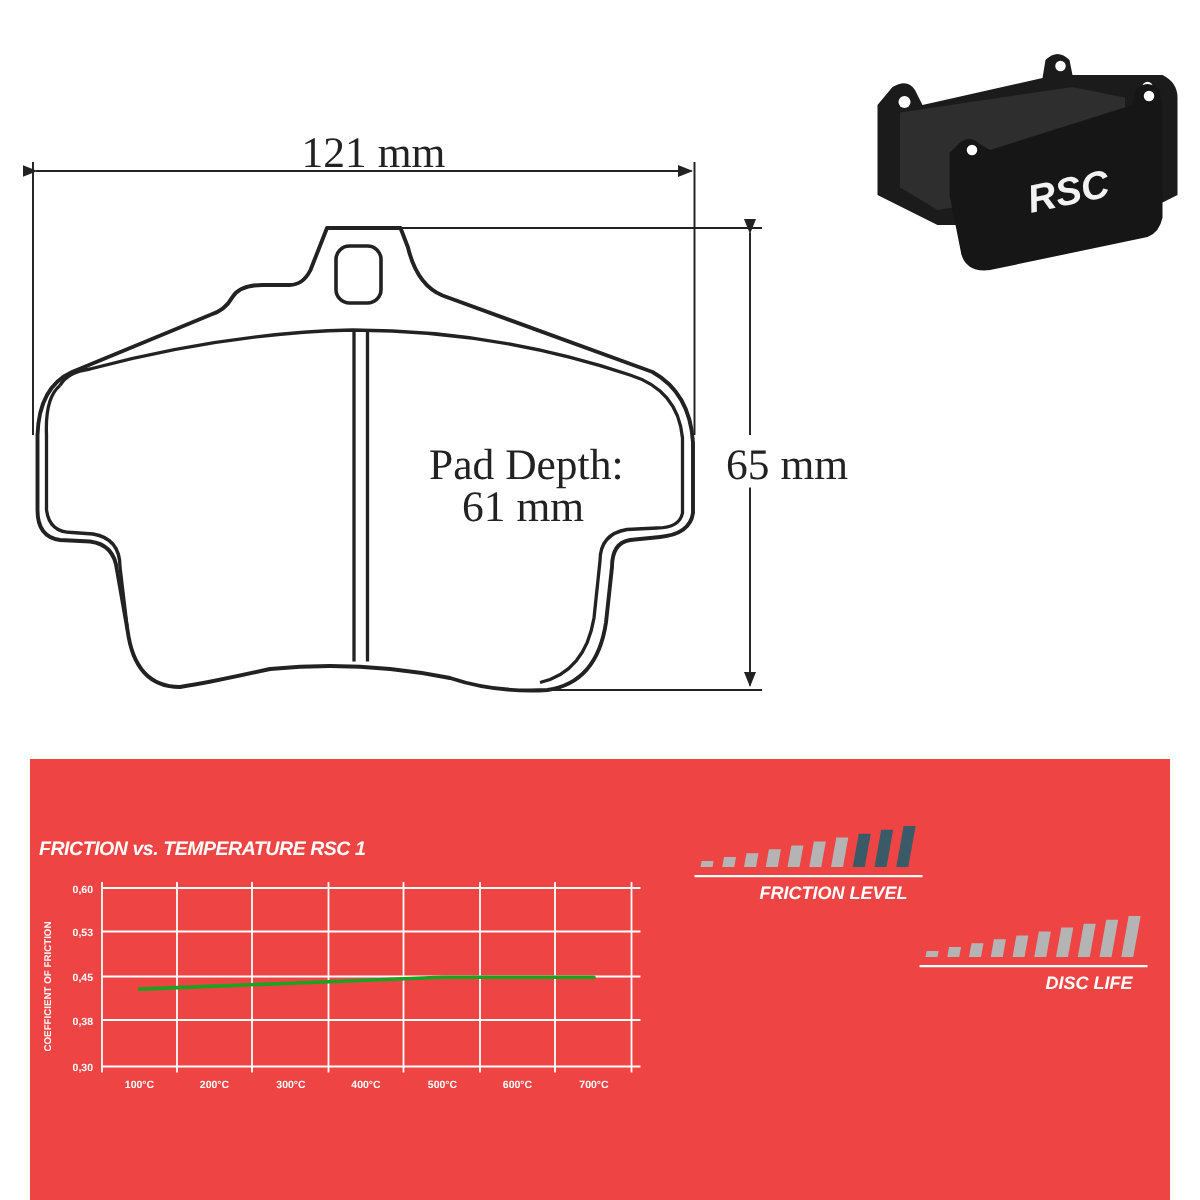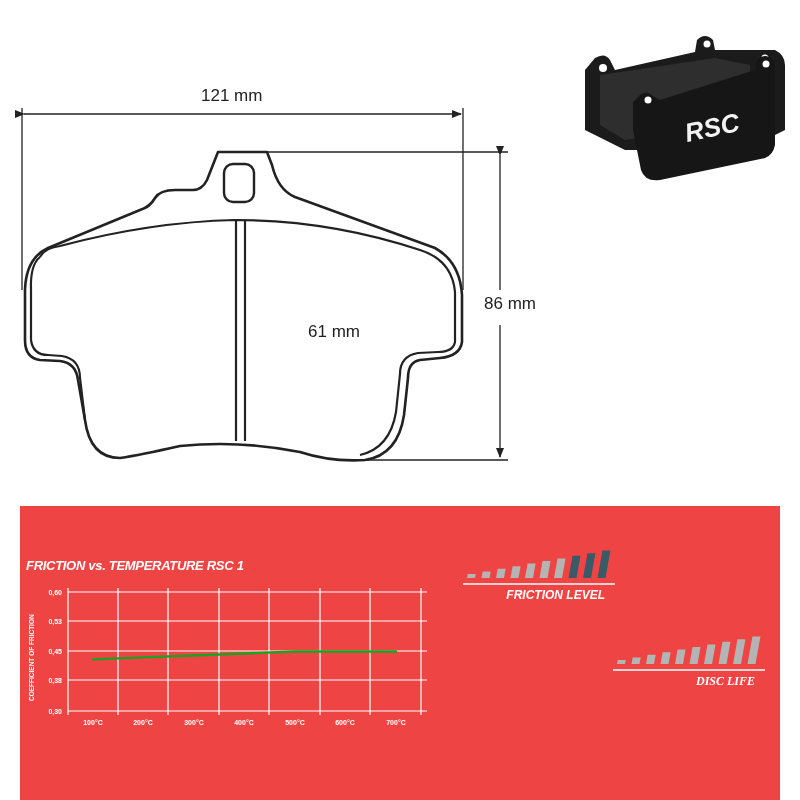--- a/index.html
+++ b/index.html
@@ -1,18 +1,18 @@
 <!DOCTYPE html>
 <html><head>
 <meta charset="utf-8">
 <style>
   html,body{margin:0;padding:0;background:#fff;}
   body{width:800px;height:800px;position:relative;overflow:hidden;font-family:"Liberation Sans",sans-serif;}
   #diagram{position:absolute;left:0;top:0;width:560px;height:480px;}
-  .dimtxt{position:absolute;font-family:Liberation Sans, sans-serif;font-size:17px;color:#222;white-space:nowrap;}
+  .dimtxt{position:absolute;font-family:Liberation Serif, serif;font-size:29px;color:#222;white-space:nowrap;}
   #pad-photo{position:absolute;left:565px;top:30px;width:225px;height:160px;}
   #panel{position:absolute;left:20px;top:506px;width:760px;height:346px;background:#ef4444;}
   #chart-title{position:absolute;left:6px;top:52px;color:#fff;font-weight:bold;font-style:italic;font-size:13px;letter-spacing:-0.3px;white-space:nowrap;}
   #chart-svg{position:absolute;left:0;top:0;}
   .rating{position:absolute;width:160px;height:70px;}
   .rating svg{position:absolute;left:0;top:0;}
   .rating .lbl{position:absolute;left:0;width:100%;text-align:right;color:#fff;font-weight:bold;font-style:italic;font-size:12px;top:48px;white-space:nowrap;}
   .ytick,.xtick{font-family:"Liberation Sans",sans-serif;font-size:7px;fill:#fff;font-weight:bold;}
   .ylab{font-family:"Liberation Sans",sans-serif;font-size:6.5px;fill:#fff;font-weight:bold;}
 </style>
@@ -40,21 +40,22 @@
 
     <path d="M40,257 Q45,248 60,246 Q150,222 235,220 Q330,220 420,250 Q452,260 455,292 L455,342 Q453,352 438,352 L418,353 Q400,356 400,374 L396,412 Q390,448 360,455" fill="none" stroke="#222" stroke-width="2.2"></path>
     <path d="M40,257 Q30,265 31,290 L31,340 Q33,355 48,355 L62,356 Q80,359 80,378 L85,420" fill="none" stroke="#222" stroke-width="2.2"></path>
 
     <rect x="224" y="164" width="30" height="38" rx="9" ry="9" fill="none" stroke="#222" stroke-width="2.4"></rect>
 
     <line x1="236" y1="221" x2="236" y2="441" stroke="#222" stroke-width="2.2"></line>
     <line x1="245" y1="221" x2="245" y2="441" stroke="#222" stroke-width="2.2"></line>
   </svg>
   <div class="dimtxt" style="left:201px;top:86px;">121 mm</div>
-  <div class="dimtxt" style="left:484px;top:294px;">86 mm</div>
+  <div class="dimtxt" style="left:484px;top:294px;">65 mm</div>
+  <div class="dimtxt" style="left:286px;top:294px;">Pad Depth:</div>
   <div class="dimtxt" style="left:308px;top:322px;">61 mm</div>
 </div>
 
 <div id="pad-photo">
   <svg width="225" height="160" viewBox="0 0 225 160">
 
     <path d="M20,40 L30,28 Q40,22 45,30 L50,40 L130,22 L132,10 Q140,2 148,10 L150,20 L210,20 Q220,25 220,35 L220,100 L180,120 L60,120 L20,100 Z" fill="#1b1b1b"></path>
     <circle cx="38" cy="38" r="4" fill="#fff"></circle>
     <circle cx="142" cy="14" r="3.5" fill="#fff"></circle>
     <circle cx="200" cy="28" r="3.5" fill="#fff"></circle>
@@ -120,21 +121,21 @@
         <path d="M80,38 L88,38 L90.592,23.6 L82.592,23.6 Z" fill="#b4b4b4"></path>
         <path d="M94.5,38 L102.5,38 L105.56,21 L97.56,21 Z" fill="#b4b4b4"></path>
         <path d="M109,38 L117,38 L120.528,18.4 L112.528,18.4 Z" fill="#b4b4b4"></path>
         <path d="M123.5,38 L131.5,38 L135.496,15.8 L127.496,15.8 Z" fill="#3b5a68"></path>
         <path d="M138,38 L146,38 L150.464,13.2 L142.464,13.2 Z" fill="#3b5a68"></path>
         <path d="M152.5,38 L160.5,38 L165.432,10.599999999999998 L157.432,10.599999999999998 Z" fill="#3b5a68"></path>
         <line x1="18" x2="170" y1="44" y2="44" stroke="#fff" stroke-width="1.5"></line>
       </svg>
     <div class="lbl">FRICTION LEVEL</div>
   </div>
-  <div class="rating" style="left:575px;top:120px;font-family:Liberation Serif, serif;">
+  <div class="rating" style="left:575px;top:94px;">
     <svg width="175" height="46">
         <path d="M22,38 L30,38 L30.72,34 L22.72,34 Z" fill="#b4b4b4"></path>
         <path d="M36.5,38 L44.5,38 L45.688,31.4 L37.688,31.4 Z" fill="#b4b4b4"></path>
         <path d="M51,38 L59,38 L60.656,28.8 L52.656,28.8 Z" fill="#b4b4b4"></path>
         <path d="M65.5,38 L73.5,38 L75.624,26.2 L67.624,26.2 Z" fill="#b4b4b4"></path>
         <path d="M80,38 L88,38 L90.592,23.6 L82.592,23.6 Z" fill="#b4b4b4"></path>
         <path d="M94.5,38 L102.5,38 L105.56,21 L97.56,21 Z" fill="#b4b4b4"></path>
         <path d="M109,38 L117,38 L120.528,18.4 L112.528,18.4 Z" fill="#b4b4b4"></path>
         <path d="M123.5,38 L131.5,38 L135.496,15.8 L127.496,15.8 Z" fill="#b4b4b4"></path>
         <path d="M138,38 L146,38 L150.464,13.2 L142.464,13.2 Z" fill="#b4b4b4"></path>

